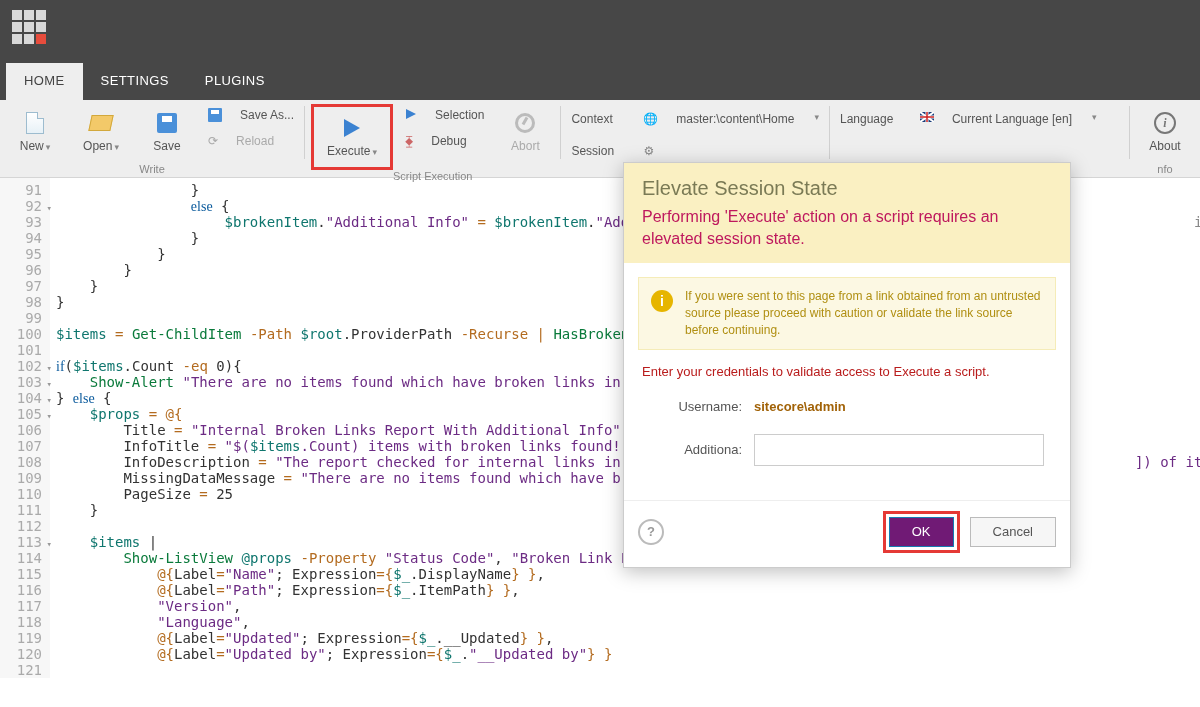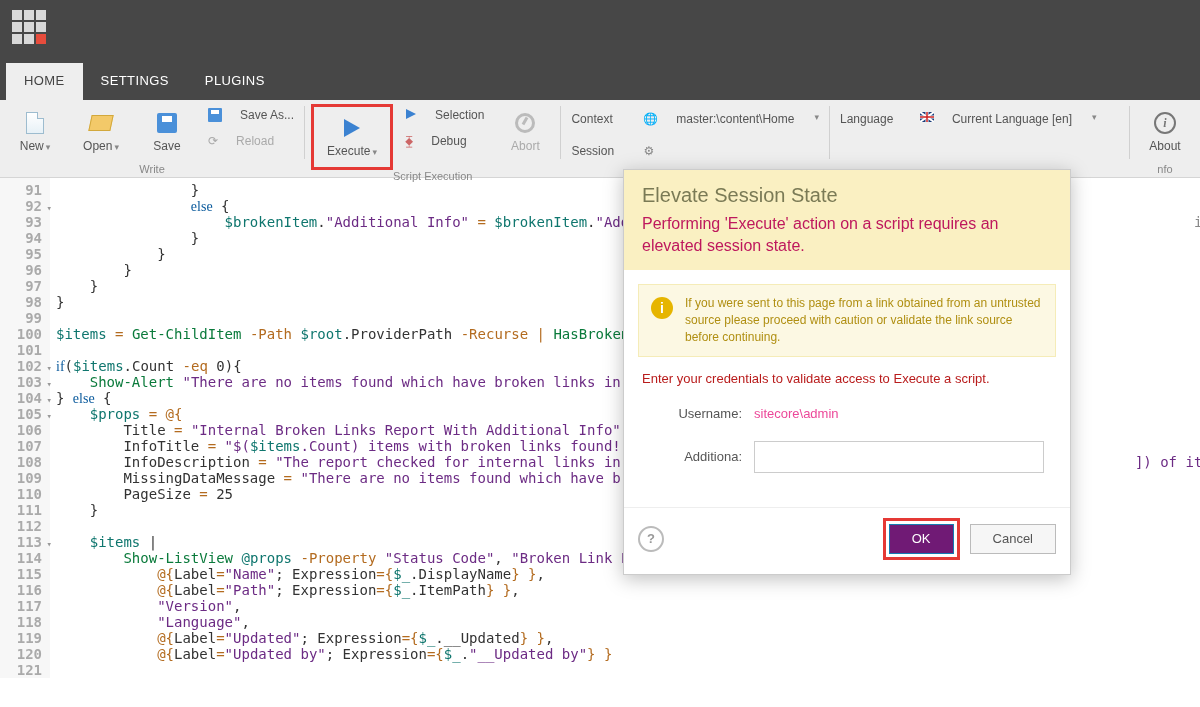--- a/index.html
+++ b/index.html
@@ -19,42 +19,42 @@
 .rbtn-lg { display:flex; flex-direction:column; align-items:center; justify-content:center; width:58px; height:56px; cursor:pointer; font-size:12px; color:#555; }
 .rbtn-lg .icon { width:24px; height:24px; margin-bottom:4px; display:flex; align-items:center; justify-content:center; }
 .rbtn-sm { display:flex; align-items:flex-start; gap:18px; height:22px; cursor:pointer; font-size:12px; color:#555; padding:0 4px; }
 .rbtn-sm.disabled { color:#aaa; }
 .caret { font-size:9px; color:#888; margin-left:2px; }
 .divider { width:1px; background:#d0d0d0; margin:6px 0 18px 0; }
 .rstack { display:flex; flex-direction:column; gap:4px; padding-top:4px; }
 .highlight { border:3px solid #e53935; padding:2px 6px; }
 .editor { position:relative; height:529px; overflow:hidden; font-family:Consolas,monospace; font-size:14px; line-height:16px; }
 .gutter { position:absolute; left:0; top:0; width:50px; background:#f7f7f7; text-align:right; color:#aaa; padding-top:4px; }
-.gln { padding-right:8px; height:16px; position:relative;font-weight:bold; }
+.gln { padding-right:8px; height:16px; position:relative; }
 .fold { position:absolute; right:-2px; top:2px; font-size:9px; color:#999; }
 .code { position:absolute; left:56px; top:4px; white-space:pre; }
 .cln { height:16px; }
 .c-kw  { color:#0a5a9c;font-family:Liberation Serif, serif; }
 .c-var { color:#0f766e; }
 .c-str { color:#6c2b84; }
 .c-cmd { color:#0a7a3b; }
 .c-op  { color:#b36b1f; }
 .c-id  { color:#888; }
-.dialog { position:absolute; left:623px; top:169px; width:448px; background:#fff; box-shadow:0 4px 18px rgba(0,0,0,0.25); z-index:50; border:1px solid #ccc; }
+.dialog { position:absolute; left:623px; top:162px; width:448px; background:#fff; box-shadow:0 4px 18px rgba(0,0,0,0.25); z-index:50; border:1px solid #ccc; }
 .dlg-head { background:#faf0c2; padding:14px 18px 14px 18px; }
 .dlg-title { font-size:20px; color:#7a7a55; font-weight:400; margin-bottom:6px; }
 .dlg-sub { font-size:16px; color:#be185d; line-height:1.35; }
 .dlg-body { padding:14px; }
 .warnbox { display:flex; gap:12px; background:#fcf8e3; border:1px solid #f5ecb8; padding:10px 12px; margin-bottom:14px; }
 .warn-icon { width:22px; height:22px; border-radius:50%; background:#e6b500; color:#fff; display:flex; align-items:center; justify-content:center; font-weight:bold; font-size:14px; flex-shrink:0; margin-top:2px; }
 .warn-text { font-size:12px; color:#b08f12; line-height:1.4; }
 .prompt { font-size:13px; color:#b91c1c; margin:4px 0 20px 4px; }
 .frow { display:flex; align-items:center; margin-bottom:20px; }
 .flabel { width:116px; text-align:right; padding-right:12px; color:#555; }
-.fval { color:#ec4899; }
+.fval { color:#a16207;font-weight:bold; }
 .finput { width:290px; height:32px; border:1px solid #ccc; padding:0 8px; }
 .dlg-foot { display:flex; align-items:center; padding:10px 14px 14px; border-top:1px solid #eee; }
 .help { width:26px; height:26px; border:2px solid #bbb; border-radius:50%; color:#999; display:flex; align-items:center; justify-content:center; font-weight:bold; cursor:pointer; }
 .spacer { flex:1; }
 .btn { height:30px; padding:0 22px; border:1px solid #bbb; background:#f6f6f6; color:#555; cursor:pointer; font-size:13px; }
 .btn.primary { background:#701a75; border-color:#157ab3; color:#fff; }
 .ok-wrap { border:3px solid #e53935; padding:3px; margin-right:10px; }
 .icon-doc { width:18px; height:22px; border:1px solid #9dbccf; background:linear-gradient(#fff,#e7f1f7); position:relative; }
 .icon-doc::after { content:""; position:absolute; right:-1px; top:-1px; width:6px; height:6px; background:#eeeeee; border-left:1px solid #9dbccf; border-bottom:1px solid #9dbccf; }
 .icon-open { width:22px; height:16px; background:#f3c969; border:1px solid #d2a83c; transform:skewX(-12deg); position:relative; }

